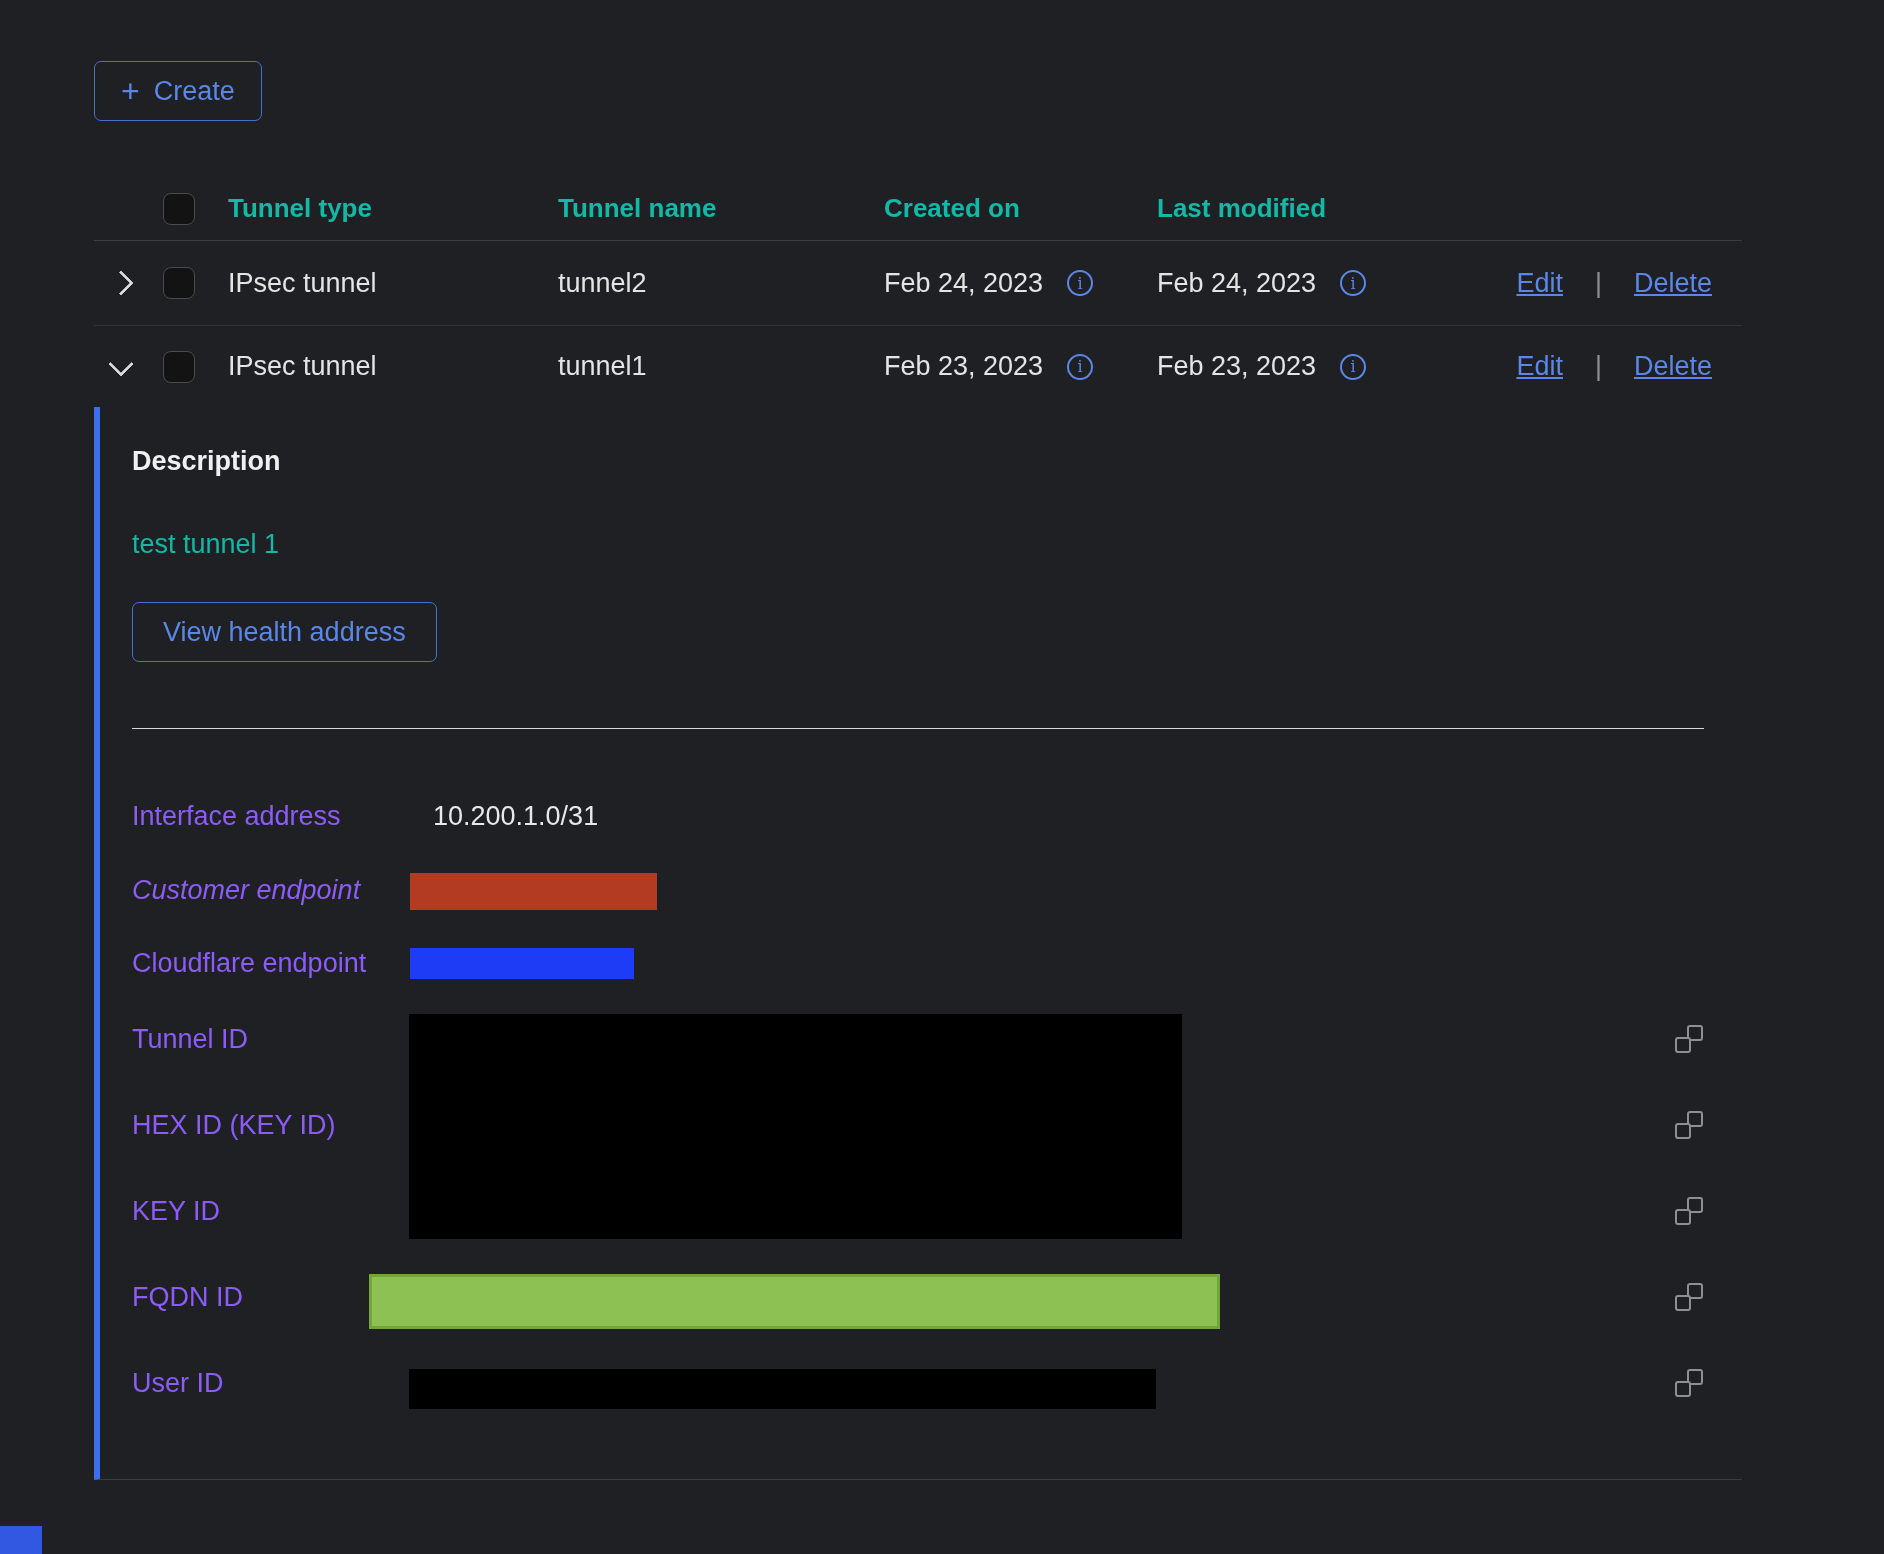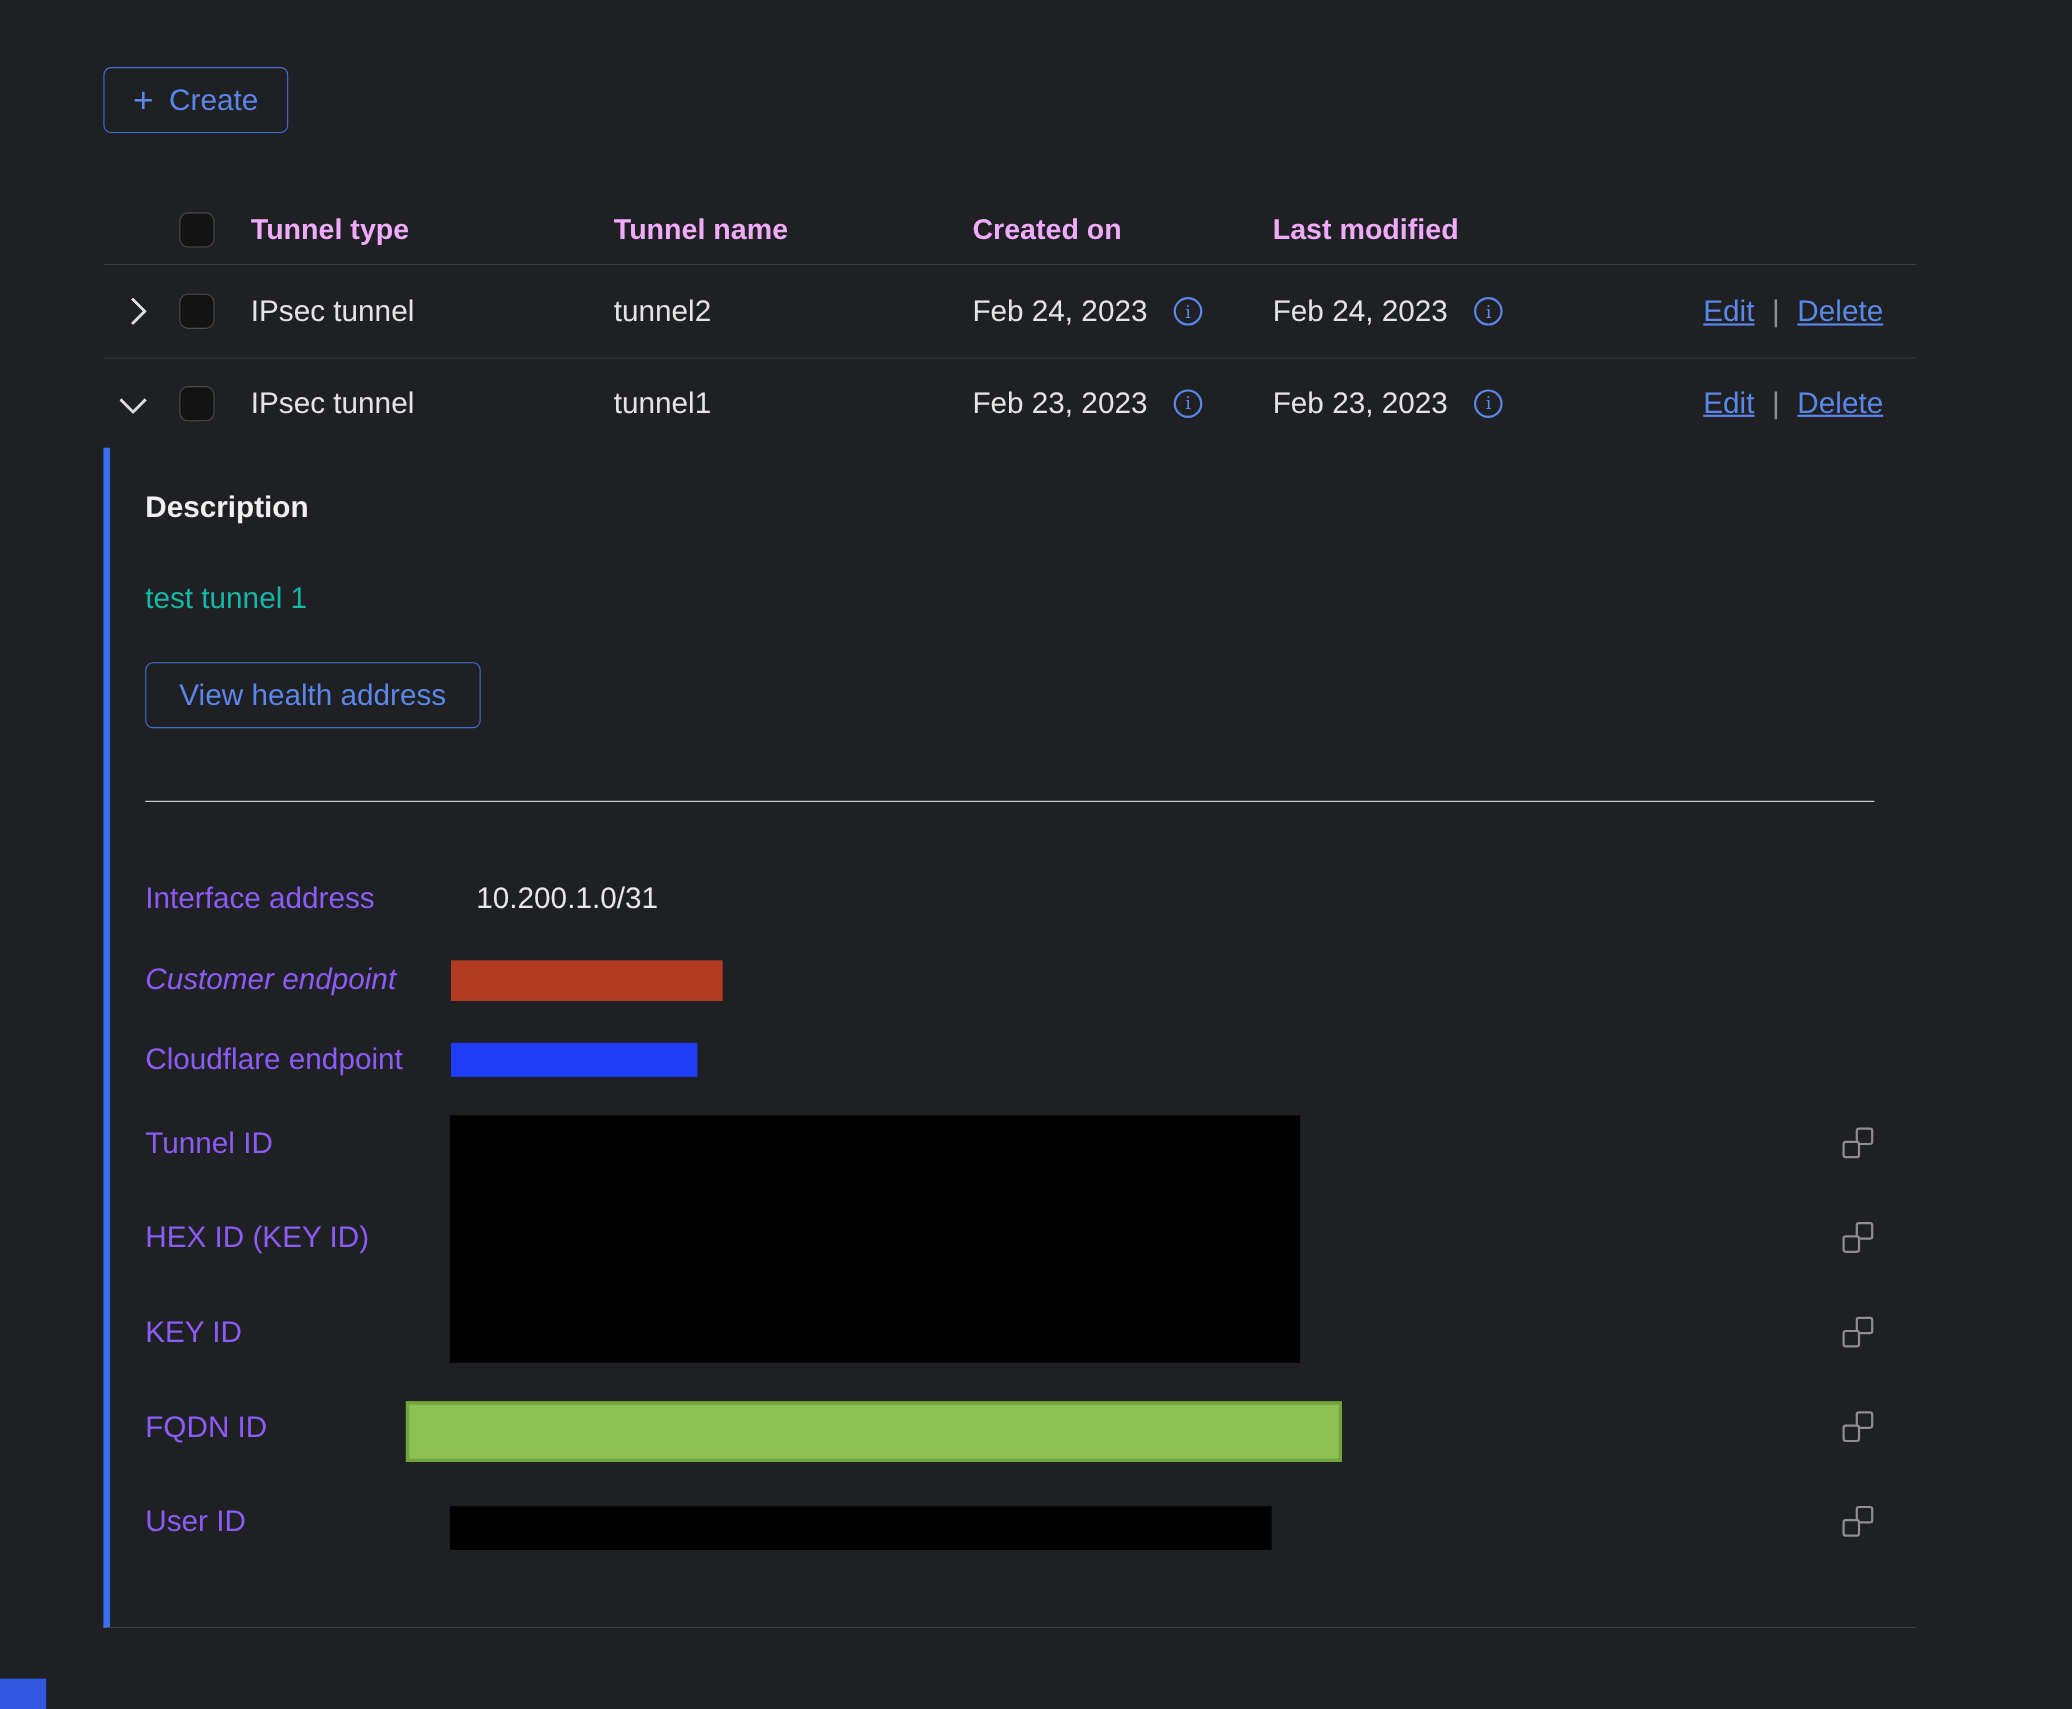--- a/index.html
+++ b/index.html
@@ -25,21 +25,21 @@
   .btn-create .plus { font-size:32px; font-weight:300; line-height:1; color:#5b87e8; }
 
   
   .table { margin-top:56px; width:1648px; }
   .thead, .trow {
     display:grid;
     grid-template-columns:69px 65px 330px 326px 273px 1fr max-content;
     align-items:center;
     font-size:27px;
   }
-  .thead { height:63px; border-bottom:1px solid #3c3c3c; font-weight:700; color:#f0abfc; font-size:26px; }
+  .thead { height:63px; border-bottom:1px solid #3c3c3c; font-weight:700; color:#14b8a6; font-size:26px; }
   .trow { height:84px; border-bottom:1px solid #343434; color:#e4e4e4; }
   .trow.expanded { height:81px; border-bottom:none; }
 
   .cb-cell { display:flex; align-items:center; }
   .checkbox {
     width:32px; height:32px; box-sizing:border-box;
     background:#131313; border:1px solid #4b4b4b; border-radius:8px;
     cursor:pointer;
   }
   .chev-cell { display:flex; align-items:center; padding-left:18px; }
@@ -53,21 +53,21 @@
 
   .cell-date { display:flex; align-items:center; }
   .info-icon {
     width:26px; height:26px; box-sizing:border-box;
     border:2px solid #5b87e8; border-radius:50%;
     color:#5b87e8; font-size:16px; font-family:"DejaVu Serif",serif;
     display:inline-flex; align-items:center; justify-content:center;
     margin-left:24px; cursor:pointer; flex:0 0 auto;
   }
 
-  .actions { display:flex; align-items:center; gap:16px; font-size:27px; justify-self:end; padding-right:30px; }
+  .actions { display:flex; align-items:center; gap:32px; font-size:27px; justify-self:end; padding-right:30px; }
   .link { color:#5b87e8; text-decoration:underline; cursor:pointer; }
   .sep  { color:#8f8f8f; }
 
   
   .panel {
     position:relative; height:1073px; box-sizing:border-box;
     border-left:6px solid #3b6ff0;
     border-bottom:1px solid #3c3c3c;
   }
   .p-abs { position:absolute; }

